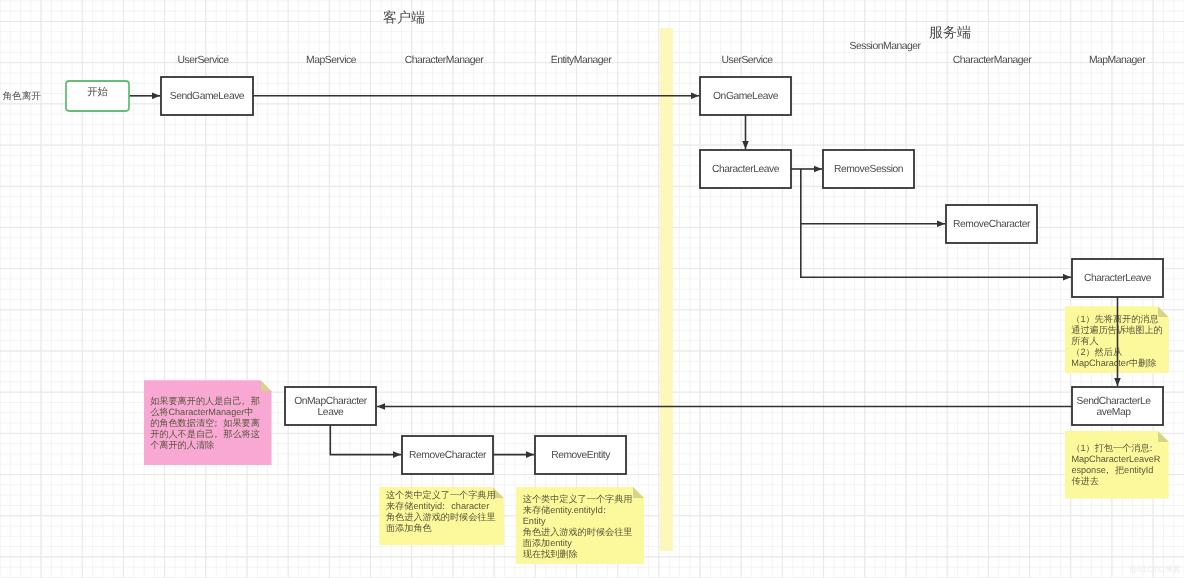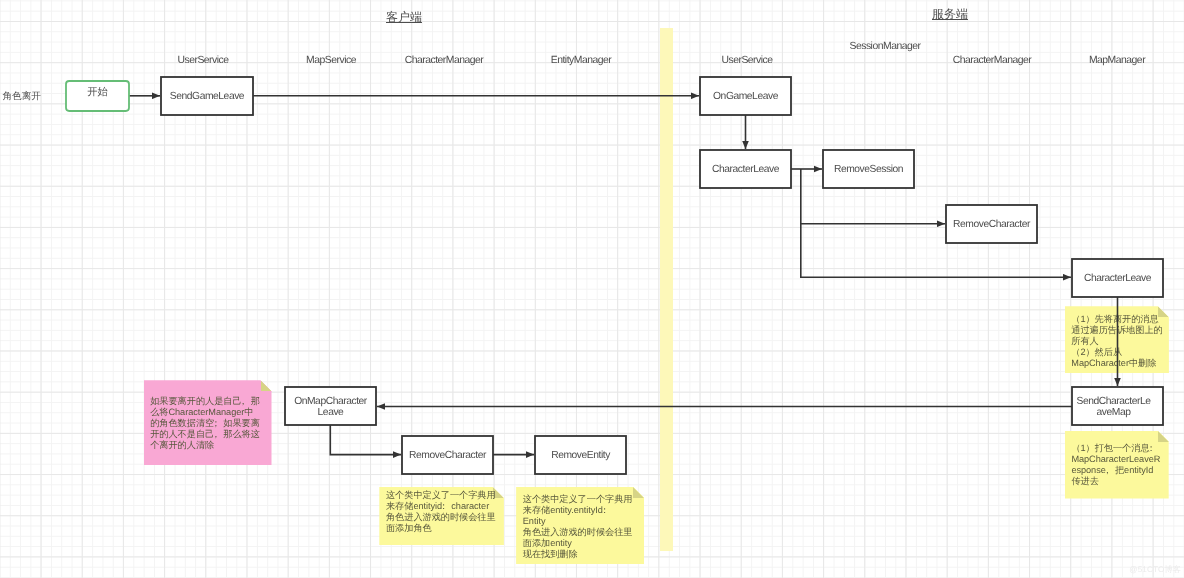--- a/index.html
+++ b/index.html
@@ -21,22 +21,22 @@
   .band{position:absolute;}
   .node{position:absolute;box-sizing:border-box;background:transparent;
         display:flex;align-items:center;justify-content:center;text-align:center;
         overflow:hidden;}
   .node > span{display:block;width:100%;word-break:break-all;overflow-wrap:anywhere;
         font-size:10.3px;line-height:11px;color:#4d4d4d;letter-spacing:-0.45px;
         position:relative;top:0.8px;}
   .node.start > span{letter-spacing:0;font-size:10.3px;}
   .lane{position:absolute;font-size:10.4px;color:#4d4d4d;white-space:nowrap;
         transform:translateX(-50%);letter-spacing:-0.5px;}
-  .grouptitle{position:absolute;font-size:12px;color:#4d4d4d;white-space:nowrap;
-        transform:translateX(-50%);letter-spacing:0;text-decoration:underline;}
+  .grouptitle{position:absolute;font-size:14px;color:#4d4d4d;white-space:nowrap;
+        transform:translateX(-50%);letter-spacing:0;}
   .sidelabel{position:absolute;font-size:9.6px;color:#4d4d4d;white-space:nowrap;}
   .watermark{position:absolute;right:3px;bottom:2px;font-size:8.2px;color:#ebebeb;
         white-space:nowrap;letter-spacing:0.1px;z-index:6;}
   .note{position:absolute;box-sizing:border-box;background:#fcf99c;
         clip-path:polygon(0 0, calc(100% - 11px) 0, 100% 11px, 100% 100%, 0 100%);}
   .note .fold{position:absolute;right:0;top:0;width:0;height:0;
         border-right:11px solid transparent;border-bottom:11px solid #d6d486;}
   .note .txt{position:absolute;left:6.7px;font-size:9.2px;line-height:11px;color:#57573c;
         white-space:pre;letter-spacing:-0.05px;}
   .fwp{display:inline-block;width:1em;overflow:visible;}
@@ -107,21 +107,21 @@
       <rect x="946" y="205" width="91" height="38" fill="#ffffff" stroke="#333333" stroke-width="1.8"></rect>
       <rect x="1072" y="259" width="91" height="38" fill="#ffffff" stroke="#333333" stroke-width="1.8"></rect>
       <rect x="1072" y="387" width="91" height="38" fill="#ffffff" stroke="#333333" stroke-width="1.8"></rect>
       <rect x="285" y="387" width="91" height="38" fill="#ffffff" stroke="#333333" stroke-width="1.8"></rect>
       <rect x="402" y="436" width="91" height="38" fill="#ffffff" stroke="#333333" stroke-width="1.8"></rect>
       <rect x="535" y="436" width="91" height="38" fill="#ffffff" stroke="#333333" stroke-width="1.8"></rect>
     </svg>
 
   <div id="layers">
       <div class="grouptitle" style="left: 404px; top: 8.5px;">客户端</div>
-      <div class="grouptitle" style="left: 934px; top: 6px; padding-left: 32px;">服务端</div>
+      <div class="grouptitle" style="left: 934px; top: 24px; padding-left: 32px;">服务端</div>
       <div class="lane" style="left: 203px; top: 55px;">UserService</div>
       <div class="lane" style="left: 331px; top: 55px;">MapService</div>
       <div class="lane" style="left: 444px; top: 55px;">CharacterManager</div>
       <div class="lane" style="left: 581px; top: 55px;">EntityManager</div>
       <div class="lane" style="left: 747px; top: 55px;">UserService</div>
       <div class="lane" style="left: 869px; top: 41px; margin-left: 16px;">SessionManager</div>
       <div class="lane" style="left: 992px; top: 55px;">CharacterManager</div>
       <div class="lane" style="left: 1117px; top: 55px;">MapManager</div>
       <div class="sidelabel" style="left: 2.5px; top: 90px;">角色离开</div>
       <div class="node start" style="left: 66px; top: 81px; width: 63px; height: 22px;">

